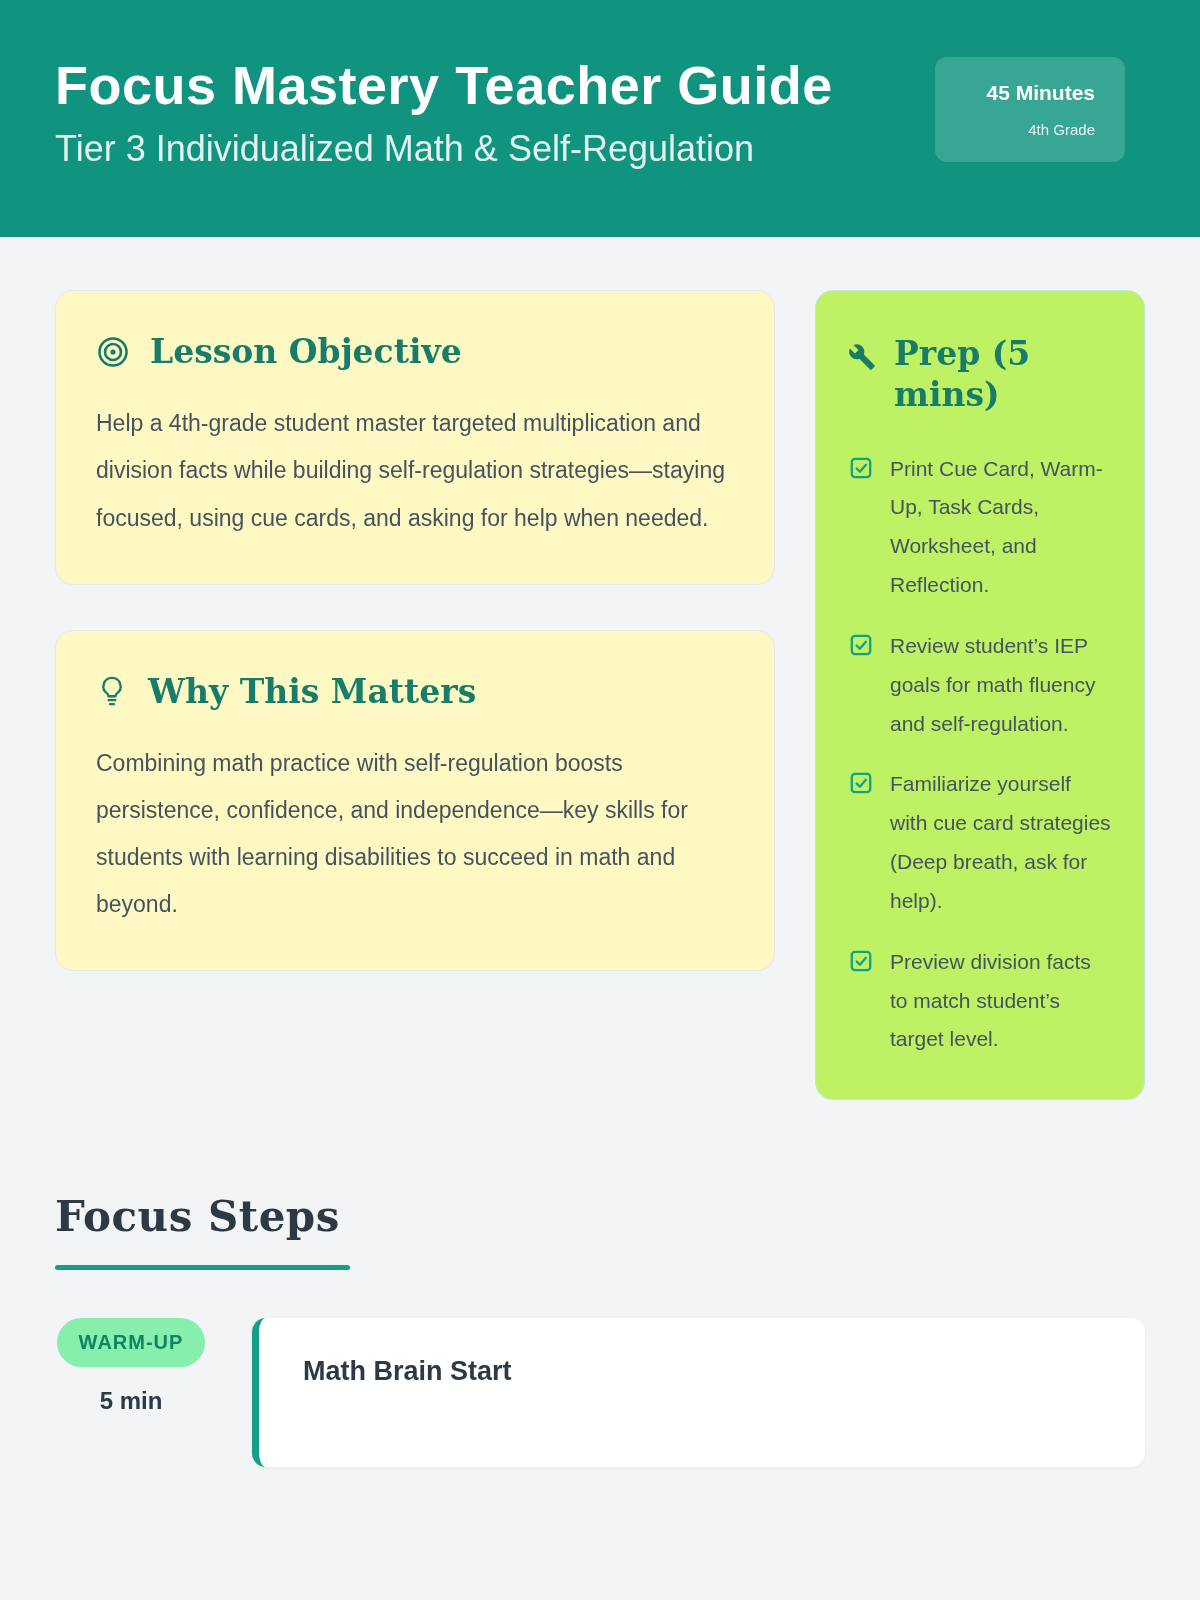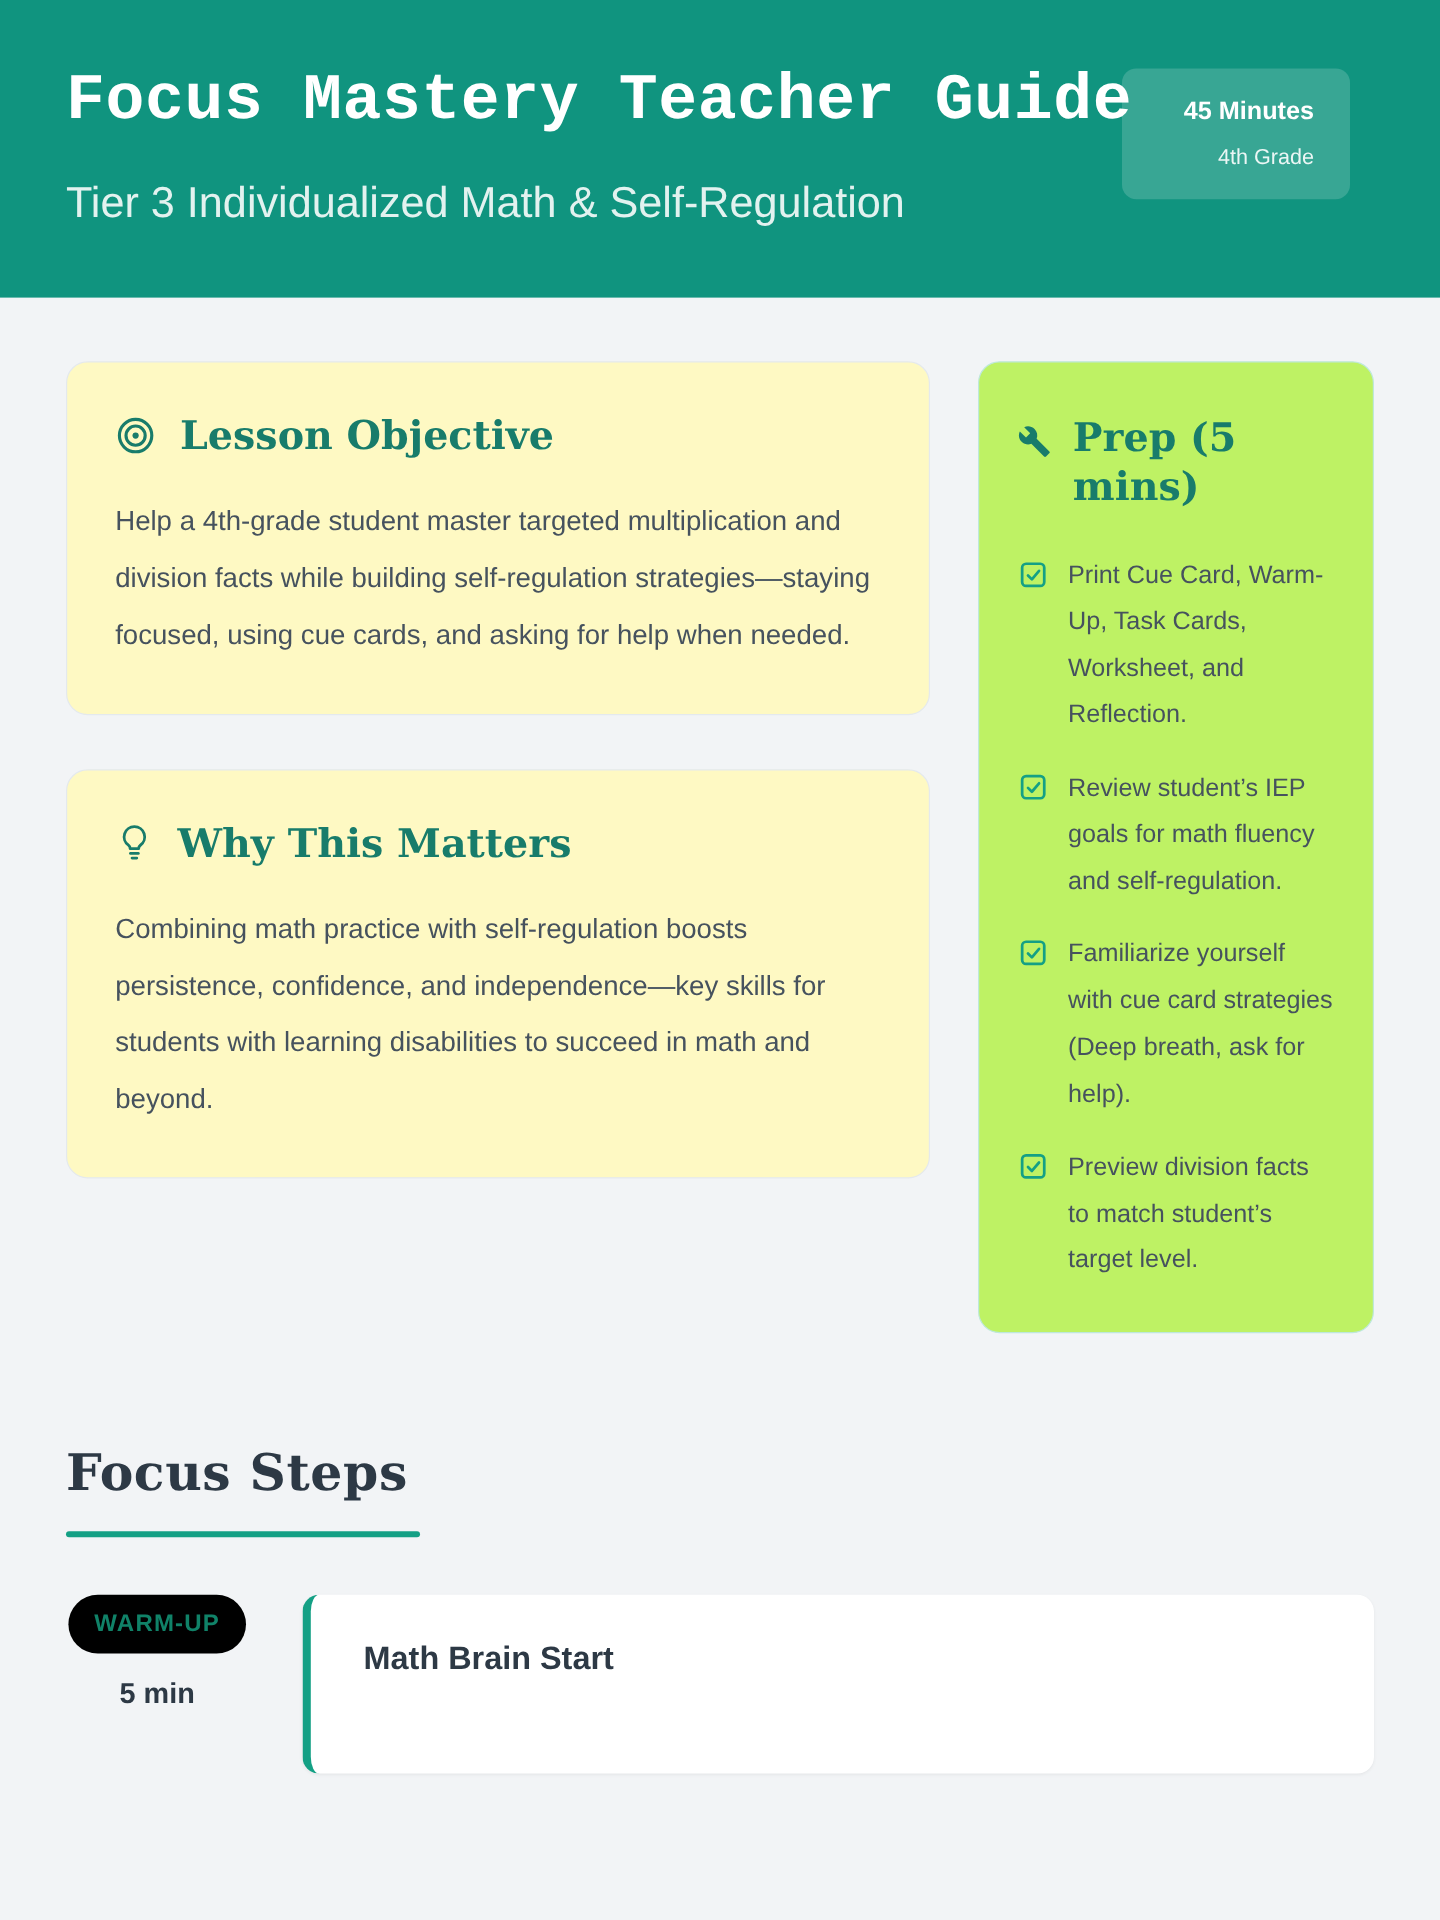--- a/index.html
+++ b/index.html
@@ -13,43 +13,43 @@
   }
 
   
   header {
     background: #10947f;
     padding: 54px 75px 58px 55px;
     position: relative;
     min-height: 237px;
   }
   .header-title {
-    font-family: Liberation Mono, monospace;
+    font-family: Liberation Sans, sans-serif;
     font-weight: bold;
     font-size: 54px;
     color: #ffffff;
     letter-spacing: 0.5px;
-    margin-bottom: 33px;
+    margin-bottom: 12px;
   }
   .header-subtitle {
     font-size: 36px;
     color: rgba(255,255,255,0.88);
   }
   .header-badge {
     position: absolute;
     top: 57px;
     right: 75px;
     background: rgba(255,255,255,0.17);
     border-radius: 12px;
     padding: 24px 30px;
     text-align: right;
     min-width: 190px;
   }
   .badge-line1 { color: #ffffff; font-weight: bold; font-size: 21px; margin-bottom: 16px; }
-  .badge-line2 { color: rgba(255,255,255,0.9); font-size: 18px; }
+  .badge-line2 { color: rgba(255,255,255,0.9); font-size: 15px; }
 
   
   .grid {
     display: grid;
     grid-template-columns: 1fr 330px;
     gap: 40px;
     margin: 53px 55px 0 55px;
     align-items: start;
   }
   .left-col { display: flex; flex-direction: column; gap: 45px; }
@@ -128,21 +128,21 @@
   }
   .step-row {
     margin-top: 48px;
     display: flex;
     gap: 45px;
     align-items: flex-start;
   }
   .step-meta { width: 152px; flex: none; text-align: center; }
   .pill {
     display: inline-block;
-    background: #000000;
+    background: #86efac;
     color: #108268;
     font-weight: bold;
     font-size: 20px;
     letter-spacing: 1px;
     padding: 13px 22px;
     border-radius: 999px;
     white-space: nowrap;
   }
   .step-duration {
     margin-top: 20px;

